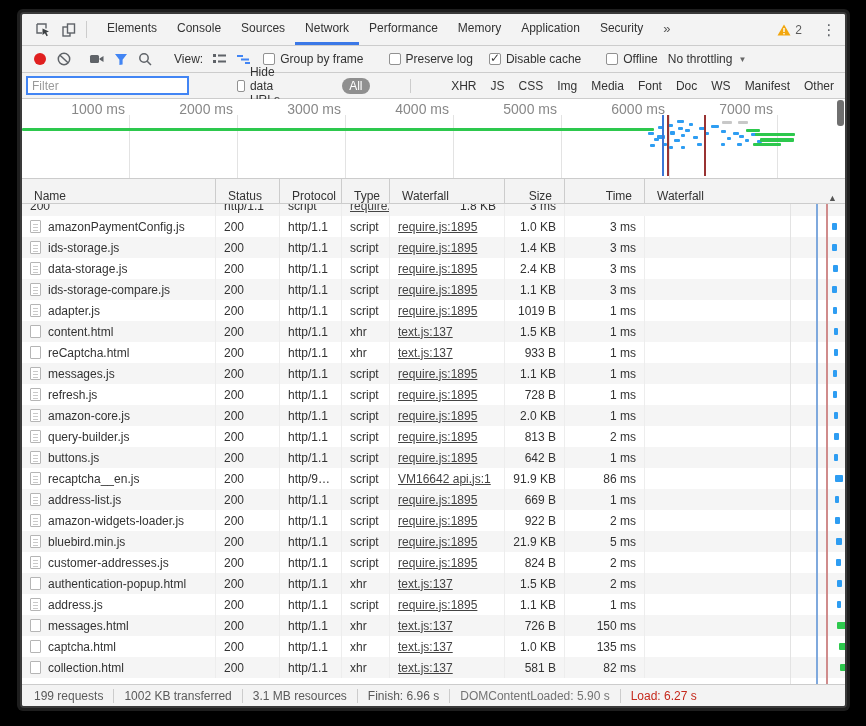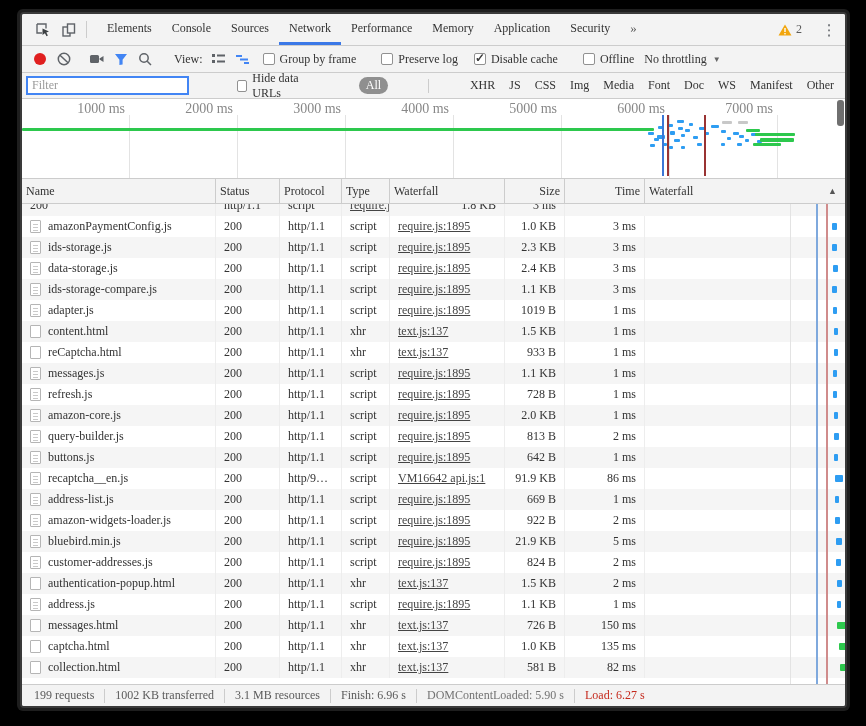--- a/index.html
+++ b/index.html
@@ -2,21 +2,21 @@
 <html><head>
 <meta charset="utf-8">
 <style>
   * { box-sizing: border-box; margin: 0; padding: 0; }
   html,body { width:866px; height:726px; background:#000; font-family:"Liberation Sans","DejaVu Sans",sans-serif; overflow:hidden; }
   .frame { position:absolute; inset:0; background:#000; border-radius:14px; }
   .devtools {
     position:absolute; left:22px; top:14px; width:823px; height:692px;
     background:#f3f3f3; display:flex; flex-direction:column;
     box-shadow:0 0 0 2px #3a3a3a, 0 0 0 5px #1e1e1e, 0 8px 24px #000;
-    border-radius:2px; overflow:hidden; color:#333;font-family:Liberation Serif, serif;
+    border-radius:2px; overflow:hidden; color:#333;
   }
   
   .tabbar { height:32px; flex:0 0 32px; display:flex; align-items:stretch; border-bottom:1px solid #ccc; background:#f3f3f3; padding-left:8px; }
   .tool-icn { width:26px; display:flex; align-items:center; justify-content:center; cursor:pointer; }
   .vsep { width:1px; background:#ccc; margin:7px 4px; }
   .tabs { display:flex; margin-left:6px; }
   .tab { padding:0 10px; display:flex; align-items:center; font-size:12px; color:#333; border-bottom:3px solid transparent; cursor:pointer; }
   .tab.active { border-bottom-color:#3b78e7; }
   .tab.more { color:#555; font-size:13px; }
   .tabbar-right { margin-left:auto; display:flex; align-items:center; padding-right:4px; }
@@ -40,21 +40,21 @@
   .ftype { margin:0 7px; color:#333; cursor:pointer; }
   
   .overview { height:80px; flex:0 0 80px; background:#fff; border-bottom:1px solid #ccc; position:relative; overflow:hidden; }
   .tick-label { position:absolute; top:2px; width:70px; text-align:left; font-size:14px; color:#888; }
   .gridline { position:absolute; top:16px; bottom:0; width:1px; background:#e3e3e3; }
   .obar { position:absolute; border-radius:1px; }
   .ovline { position:absolute; top:16px; bottom:2px; width:2px; }
   .othumb { position:absolute; top:1px; right:1px; width:7px; height:26px; background:#6f6f6f; border-radius:3px; }
   
   .grid-header { height:25px; flex:0 0 25px; display:grid; grid-template-columns:194px 64px 62px 48px 115px 60px 80px auto; background:#f3f3f3; border-bottom:1px solid #ccc; font-size:12px; color:#333; }
-  .hcell { display:flex; align-items:center; padding:0 4px; border-right:1px solid #ccc; position:relative; cursor:pointer; }
+  .hcell { display:flex; align-items:flex-end; padding:0 12px; border-right:1px solid #ccc; position:relative; cursor:pointer; }
   .hcell.r { justify-content:flex-end; }
   .hcell:last-child { border-right:none; }
   .sort-arrow { position:absolute; right:8px; font-size:9px; color:#555; }
   .grid-body { flex:1 1 auto; overflow:hidden; position:relative; background:#fff; }
   .row { height:21px; display:grid; grid-template-columns:194px 64px 62px 48px 115px 60px 80px auto; font-size:12px; color:#333; cursor:pointer; }
   .row:nth-child(odd) { background:#f5f5f5; }
   .row:first-child { margin-top:-9px; }
   .cell { display:flex; align-items:center; padding:0 8px; border-right:1px solid #ededed; overflow:hidden; white-space:nowrap; }
   .cell.r { justify-content:flex-end; }
   .cell.wf { border-right:none; position:relative; padding:0; }
@@ -334,21 +334,21 @@
           <div class="cell">
             <span class="doc-icon script"></span>
             <span>ids-storage.js</span>
           </div>
           <div class="cell">200</div>
           <div class="cell">http/1.1</div>
           <div class="cell">script</div>
           <div class="cell">
             <span class="init">require.js:1895</span>
           </div>
-          <div class="cell r">2.3 KB</div>
+          <div class="cell r">1.4 KB</div>
           <div class="cell r">3 ms</div>
           <div class="cell wf">
             <span class="wbar" style="left: 187px; width: 5px; background: rgb(46, 157, 242);"></span>
           </div>
         </div>
         <div class="row">
           <div class="cell">
             <span class="doc-icon script"></span>
             <span>data-storage.js</span>
           </div>

